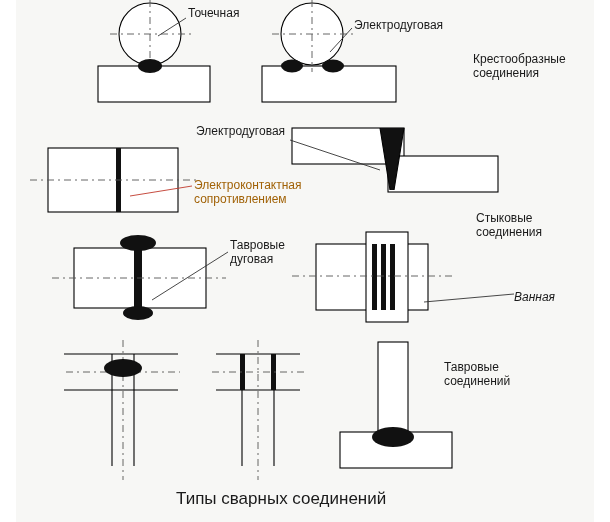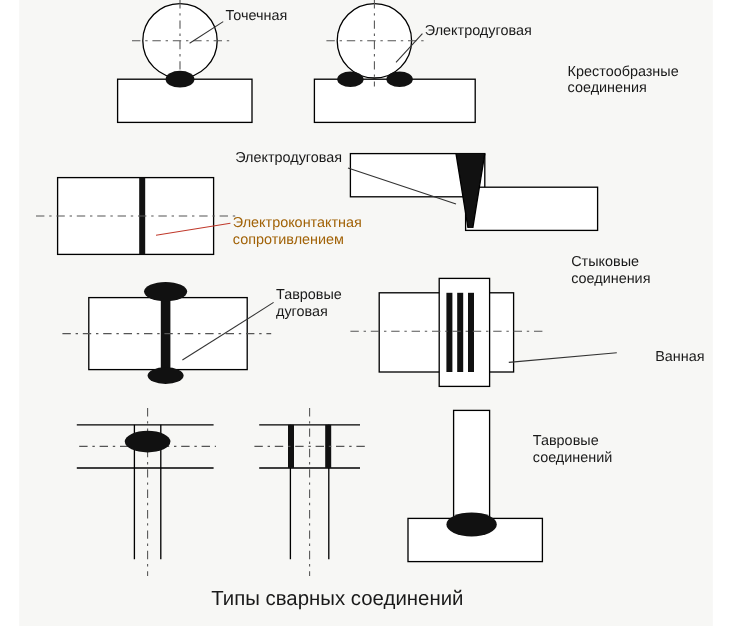--- a/index.html
+++ b/index.html
@@ -155,18 +155,18 @@
   <div class="lbl" style="left:354px; top:18px;">Электродуговая</div>
   <div class="lbl" style="left:436px; top:52px;margin-left:37px;">Крестообразные
 соединения</div>
   <div class="lbl" style="left:196px; top:124px;">Электродуговая</div>
   <div class="lbl red" style="left:194px; top:178px;">Электроконтактная
 сопротивлением</div>
   <div class="lbl" style="left:476px; top:211px;">Стыковые
 соединения</div>
   <div class="lbl" style="left:230px; top:238px;">Тавровые
 дуговая</div>
-  <div class="lbl" style="left:546px; top:290px;">Ванная</div>
+  <div class="lbl" style="left:514px; top:290px;font-style:italic;">Ванная</div>
   <div class="lbl" style="left:444px; top:360px;">Тавровые
 соединений</div>
 
   <div class="lbl caption" style="left:176px; top:492px;">Типы сварных соединений</div>
 </div>
 
 </body></html>

